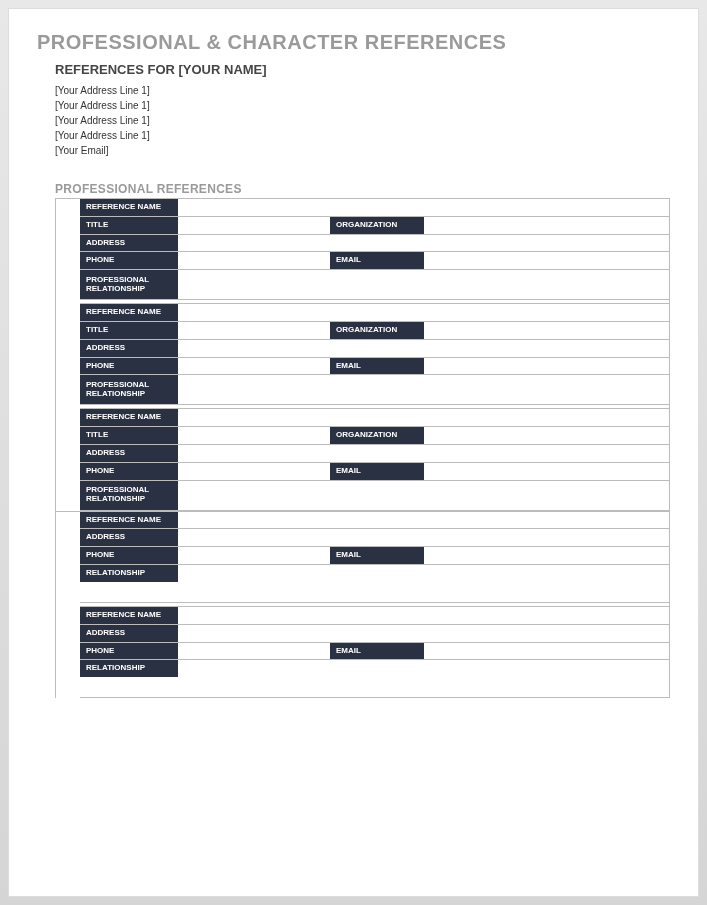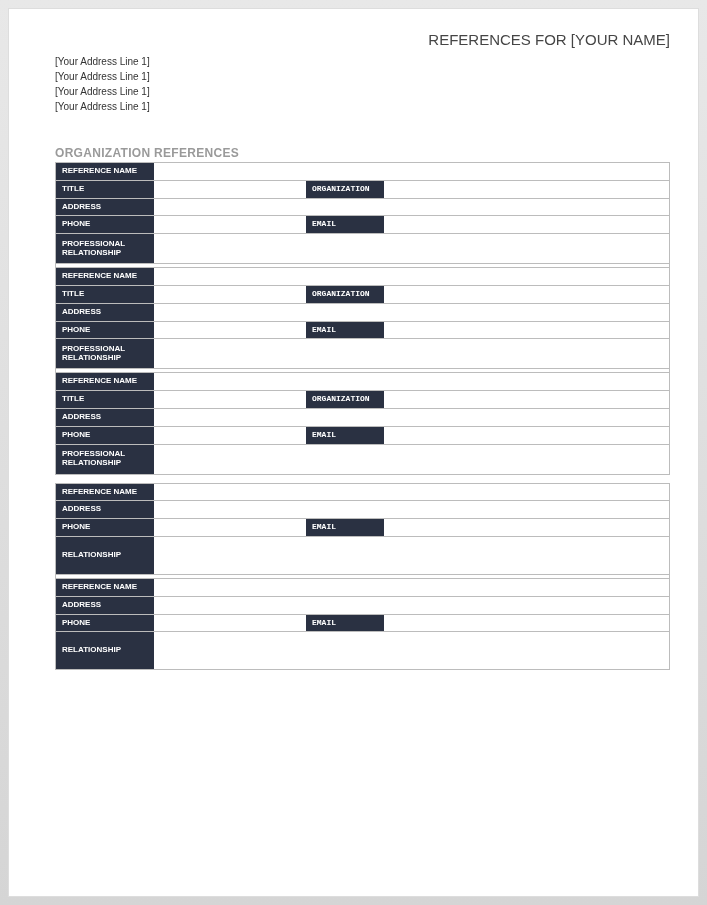--- a/index.html
+++ b/index.html
@@ -19,100 +19,101 @@
   }
   .title {
     color: #9a9a9a;
     font-size: 20px;
     font-weight: 700;
     letter-spacing: 0.5px;
     margin-bottom: 8px;
   }
   .subtitle {
     color: #454545;
-    font-size: 15px;
-    font-weight: 400;
+    font-size: 13px;
+    font-weight: 700;
     margin-left: 18px;
     margin-bottom: 6px;
-    text-align: right;
   }
   .info-block {
     margin-left: 18px;
-    margin-bottom: 32px;
+    margin-bottom: 24px;
   }
   .info-line {
     color: #333;
     font-size: 10px;
     line-height: 1.5;
   }
   .section-heading {
     color: #9a9a9a;
     font-size: 12px;
     font-weight: 700;
     letter-spacing: 0.3px;
     margin-left: 18px;
     margin-top: 6px;
     margin-bottom: 2px;
   }
   .ref-table {
     margin-left: 18px;
     margin-right: 0;
     border: 1px solid #bcbcbc;
     border-bottom: none;
-    margin-bottom: 8px;
+    margin-bottom: 0;
+    padding-left: 24px;
   }
   .row {
     display: flex;
     border-bottom: 1px solid #bcbcbc;
     min-height: 17px;
   }
   .row.tall { min-height: 30px; }
-  .row.xtall { min-height: 38px; }
+  .row.xtall { min-height: 38px; flex-direction: column; }
   .label {
     background: #2a3142;
     color: #ffffff;
     font-size: 8px;
     font-weight: 700;
     padding: 4px 6px;
     width: 98px;
     flex-shrink: 0;
     display: flex;
     align-items: center;
     line-height: 1.1;
   }
   .label.mid {
-    width: 78px;
-    font-family: Liberation Mono, monospace;
+    width: 94px;
   }
   .field {
     flex: 1;
     background: #fff;
   }
   .field.short { flex: 0 0 152px; }
   .gap {
     height: 4px;
     border-bottom: 1px solid #bcbcbc;
     background: #fff;
   }
 </style>
 </head>
 <body>
 
 <div class="page">
 
+  <div class="title">PROFESSIONAL &amp; CHARACTER REFERENCES</div>
   <div class="subtitle">REFERENCES FOR [YOUR NAME]</div>
 
   <div class="info-block">
     <div class="info-line">[Your Address Line 1]</div>
     <div class="info-line">[Your Address Line 1]</div>
     <div class="info-line">[Your Address Line 1]</div>
     <div class="info-line">[Your Address Line 1]</div>
+    <div class="info-line">[Your Email]</div>
   </div>
 
-  <div class="section-heading">ORGANIZATION REFERENCES</div>
+  <div class="section-heading">PROFESSIONAL REFERENCES</div>
 
   <div class="ref-table">
 
     <div class="row">
       <div class="label">REFERENCE NAME</div>
       <div class="field"></div>
     </div>
     <div class="row">
       <div class="label">TITLE</div>
       <div class="field short"></div>

